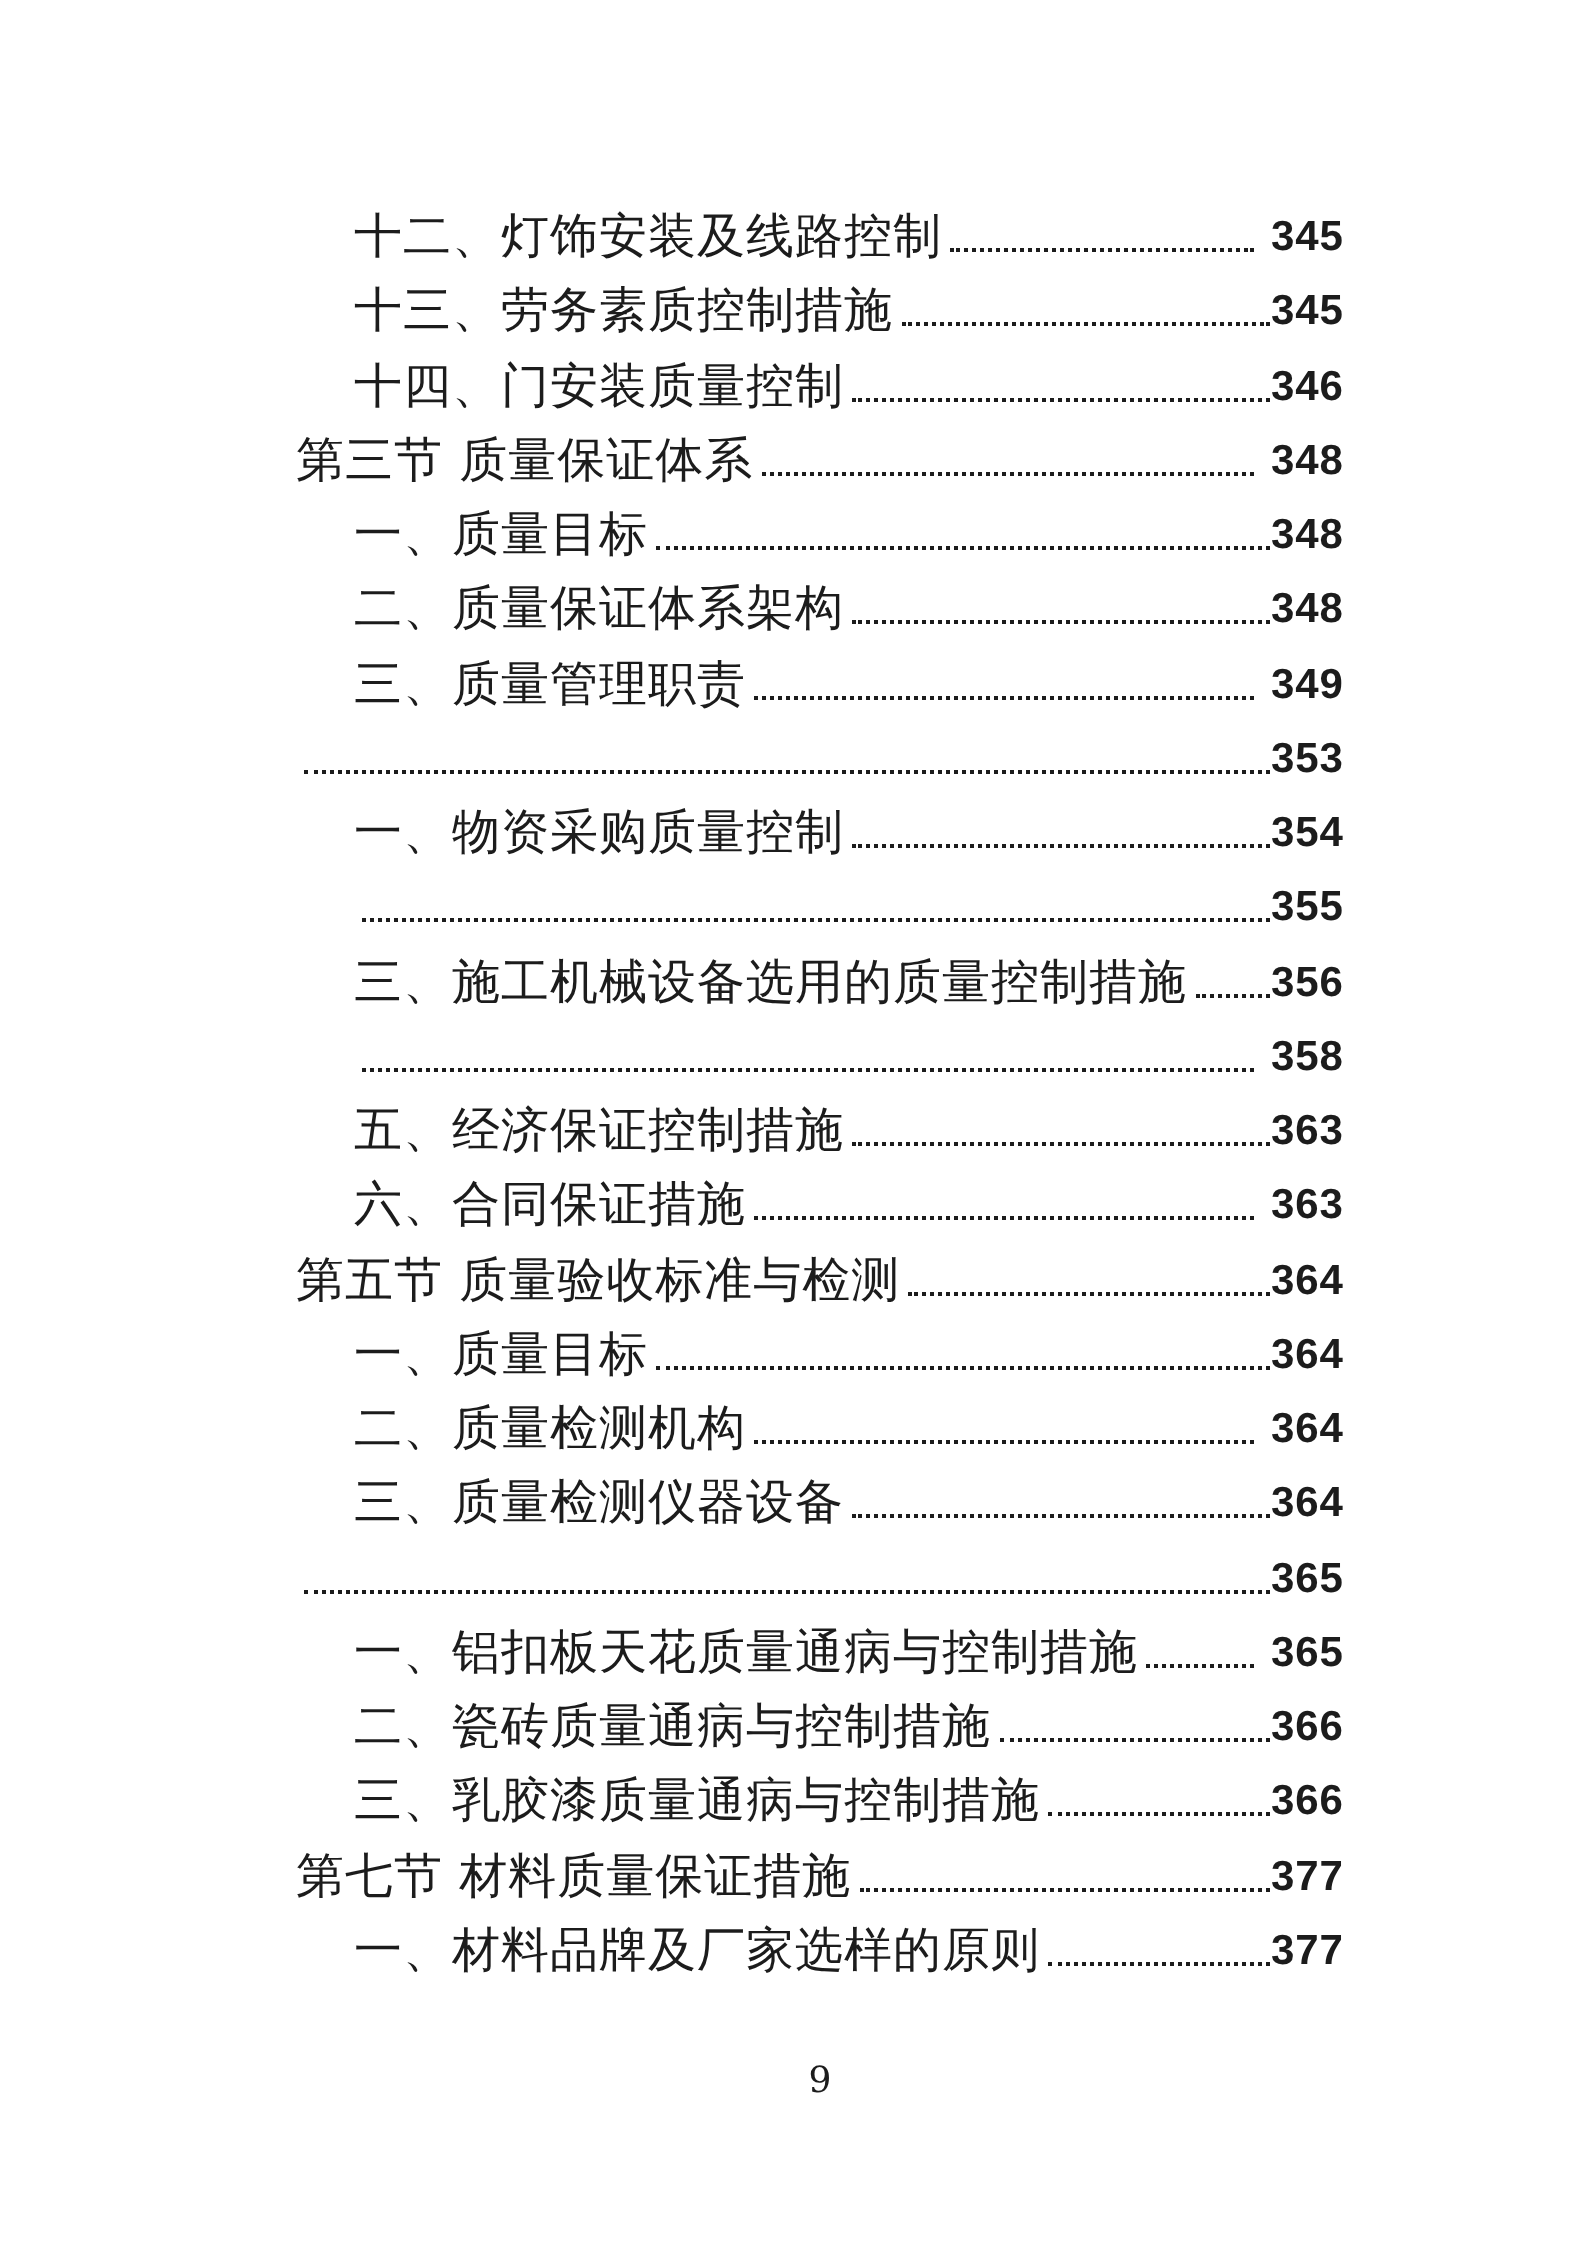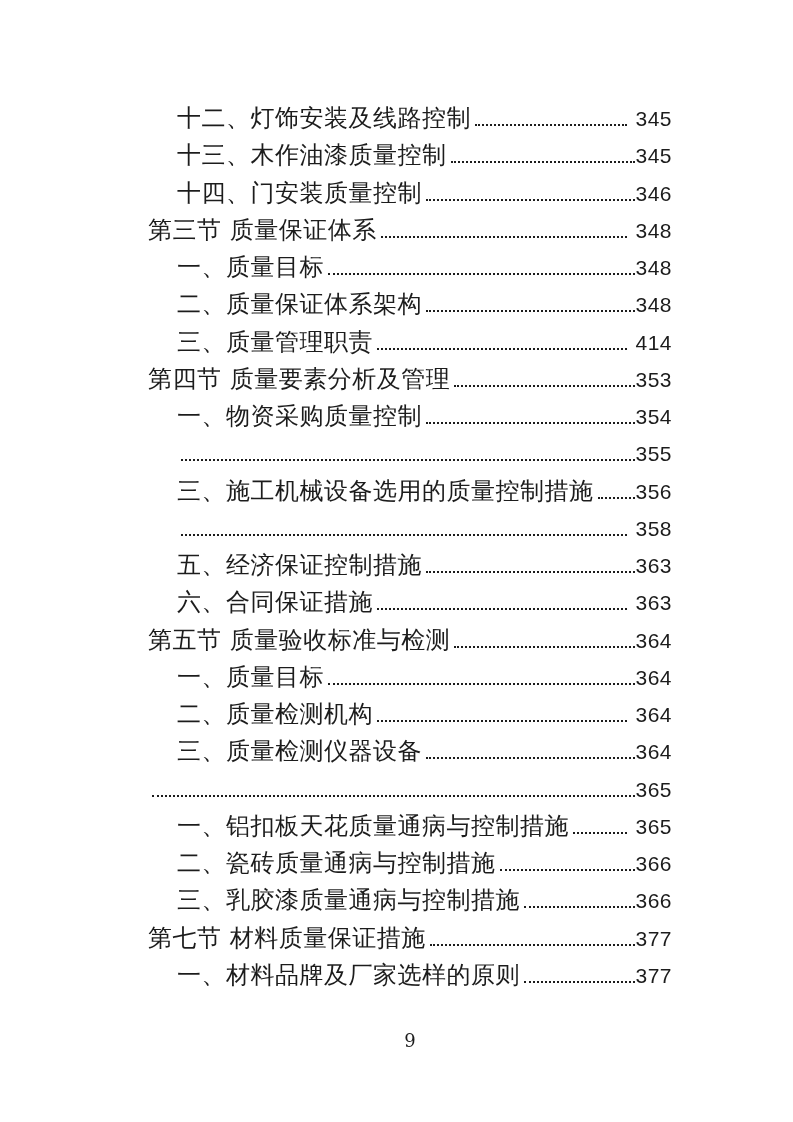--- a/index.html
+++ b/index.html
@@ -38,20 +38,21 @@
     min-width: 10px;
     margin-left: 4px;
     border-bottom: 2.5px dotted var(--ink);
   }
   .toc-dots.gap { margin-right: 8px; }
   .toc-page {
     flex: 0 0 auto;
     font-family: "Liberation Sans", sans-serif;
     font-size: 21px;
     letter-spacing: 0.5px;
+    font-weight: bold;
   }
 
   .footer {
     position: absolute;
     left: 148px; top: 1028px;
     width: 524px;
     text-align: center;
     font-size: 18px;
     line-height: 26px;
   }
@@ -62,21 +63,21 @@
 <div class="page">
 
   <div class="toc">
 
   <div class="toc-row sub">
     <span class="toc-label">十二、灯饰安装及线路控制</span>
     <span class="toc-dots gap"></span>
     <span class="toc-page">345</span>
   </div>
       <div class="toc-row sub">
-    <span class="toc-label">十三、木作油漆质量控制</span>
+    <span class="toc-label">十三、劳务素质控制措施</span>
     <span class="toc-dots"></span>
     <span class="toc-page">345</span>
   </div>
       <div class="toc-row sub">
     <span class="toc-label">十四、门安装质量控制</span>
     <span class="toc-dots"></span>
     <span class="toc-page">346</span>
   </div>
       <div class="toc-row section">
     <span class="toc-label">第三节 质量保证体系</span>
@@ -89,24 +90,23 @@
     <span class="toc-page">348</span>
   </div>
       <div class="toc-row sub">
     <span class="toc-label">二、质量保证体系架构</span>
     <span class="toc-dots"></span>
     <span class="toc-page">348</span>
   </div>
       <div class="toc-row sub">
     <span class="toc-label">三、质量管理职责</span>
     <span class="toc-dots gap"></span>
-    <span class="toc-page">414</span>
+    <span class="toc-page">349</span>
   </div>
       <div class="toc-row section">
-    <span class="toc-label">第四节 质量要素分析及管理</span>
     <span class="toc-dots"></span>
     <span class="toc-page">353</span>
   </div>
       <div class="toc-row sub">
     <span class="toc-label">一、物资采购质量控制</span>
     <span class="toc-dots"></span>
     <span class="toc-page">354</span>
   </div>
       <div class="toc-row sub">
     <span class="toc-dots"></span>

